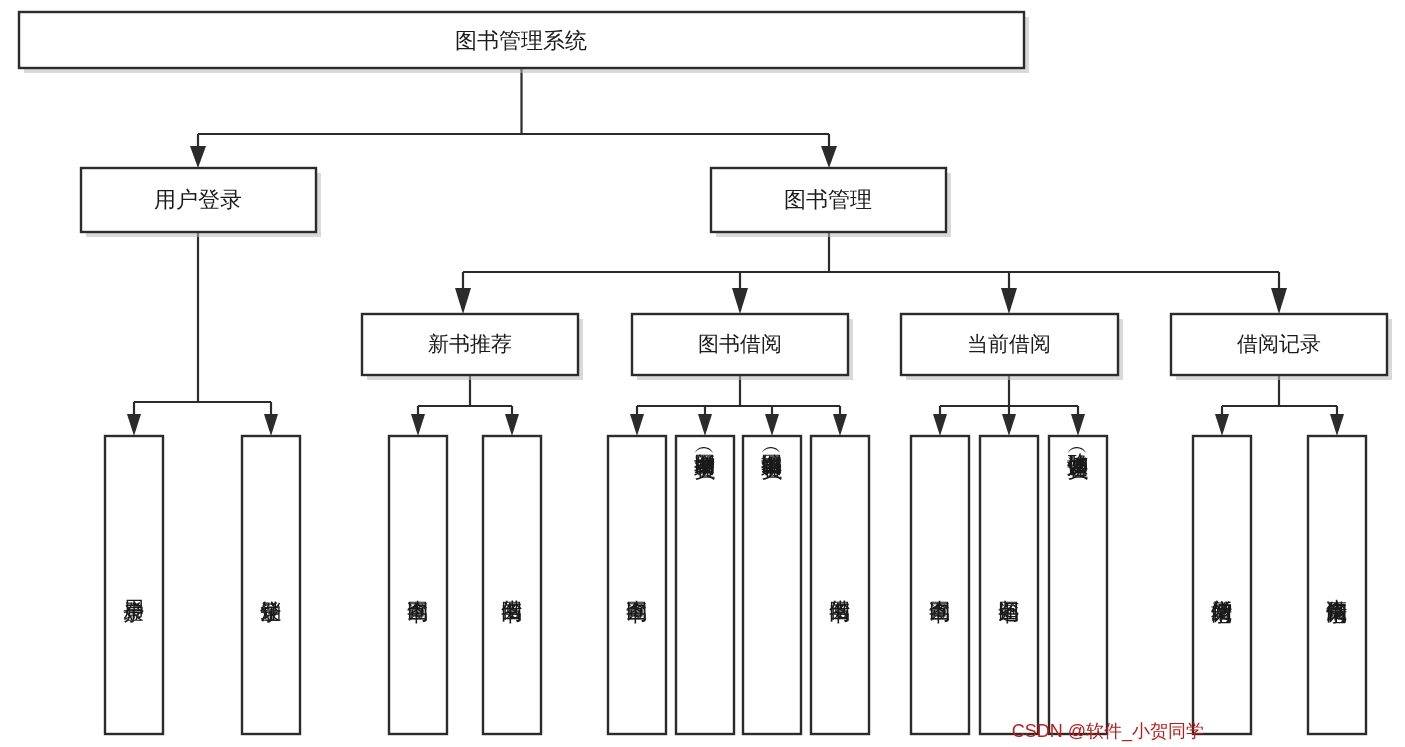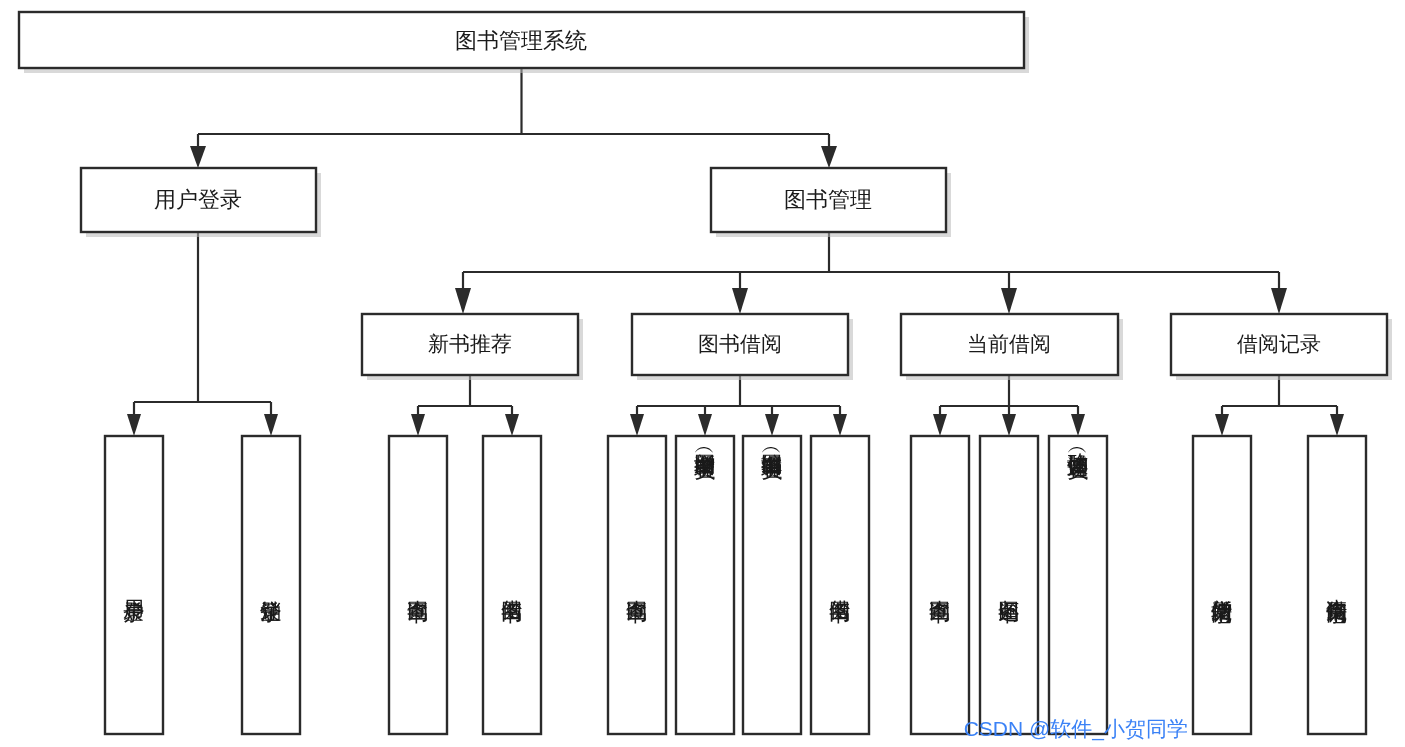--- a/index.html
+++ b/index.html
@@ -11,20 +11,21 @@
     width: 1405px;
     height: 747px;
     font-family: "Liberation Sans", sans-serif;
     overflow: hidden;
   }
   #diagram-root {
     position: relative;
     width: 1196px;
     height: 747px;
     background: #ffffff;
+    padding-left: 16px;
   }
   svg.diagram-svg {
     position: absolute;
     top: 0;
     left: 0;
     width: 1405px;
     height: 747px;
   }
   .node-box {
     fill: #ffffff;
@@ -69,22 +70,22 @@
     line-height: 1.12;
     color: #1a1a1a;
     letter-spacing: 1px;
     white-space: nowrap;
   }
   .watermark {
     position: absolute;
     right: 8px;
     bottom: 4px;
     font-family: "Liberation Sans", sans-serif;
-    font-size: 21px;
-    color: #3b82f6;
+    font-size: 18px;
+    color: #b91c1c;
     white-space: nowrap;
     user-select: none;
   }
 </style>
 </head>
 <body>
 
 <div id="diagram-root">
 
   <svg class="diagram-svg" viewBox="0 0 1405 747" xmlns="http://www.w3.org/2000/svg">

